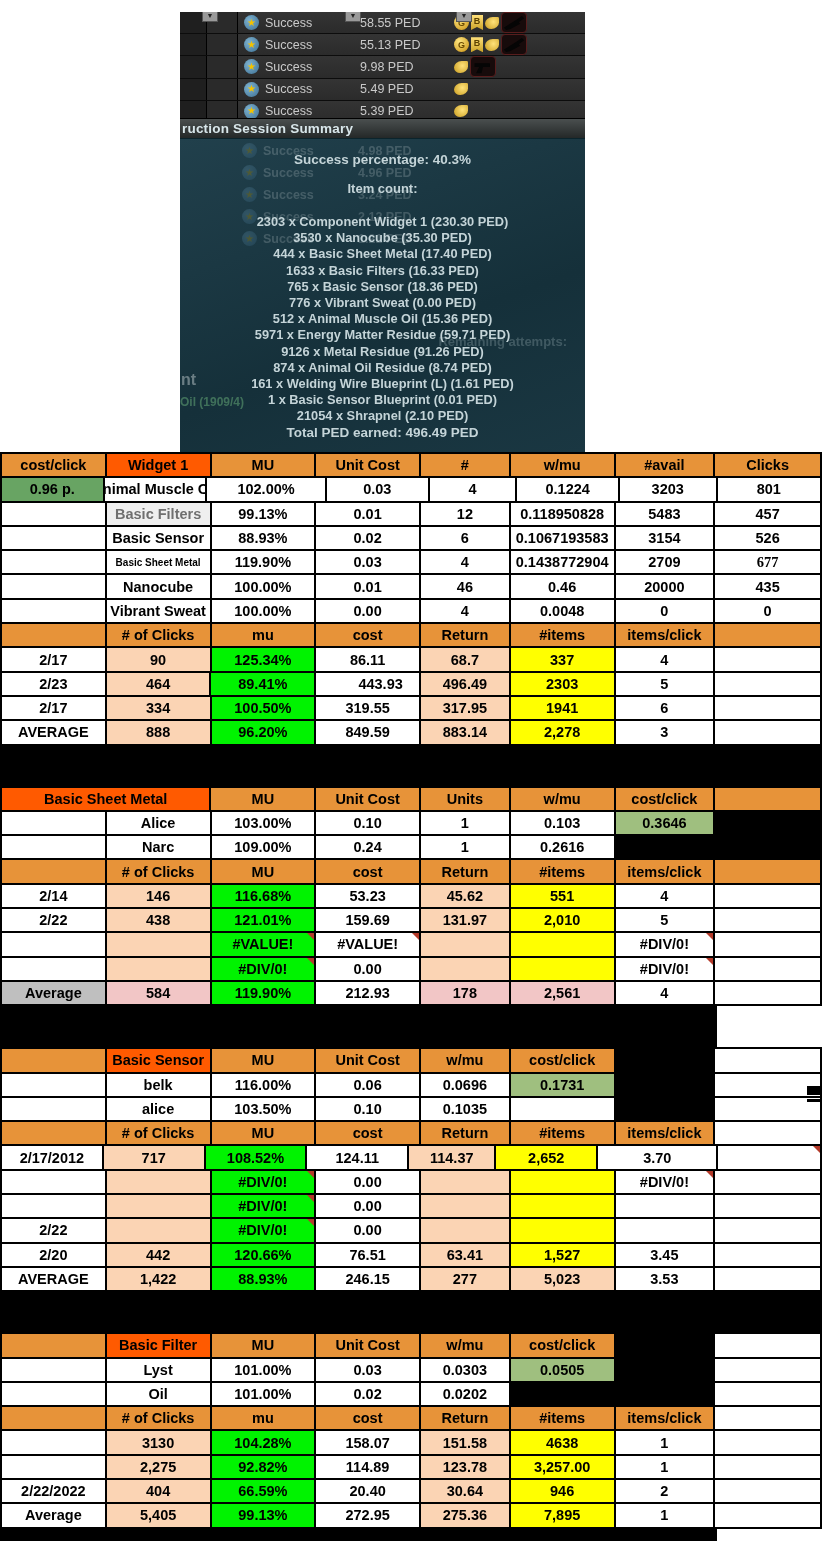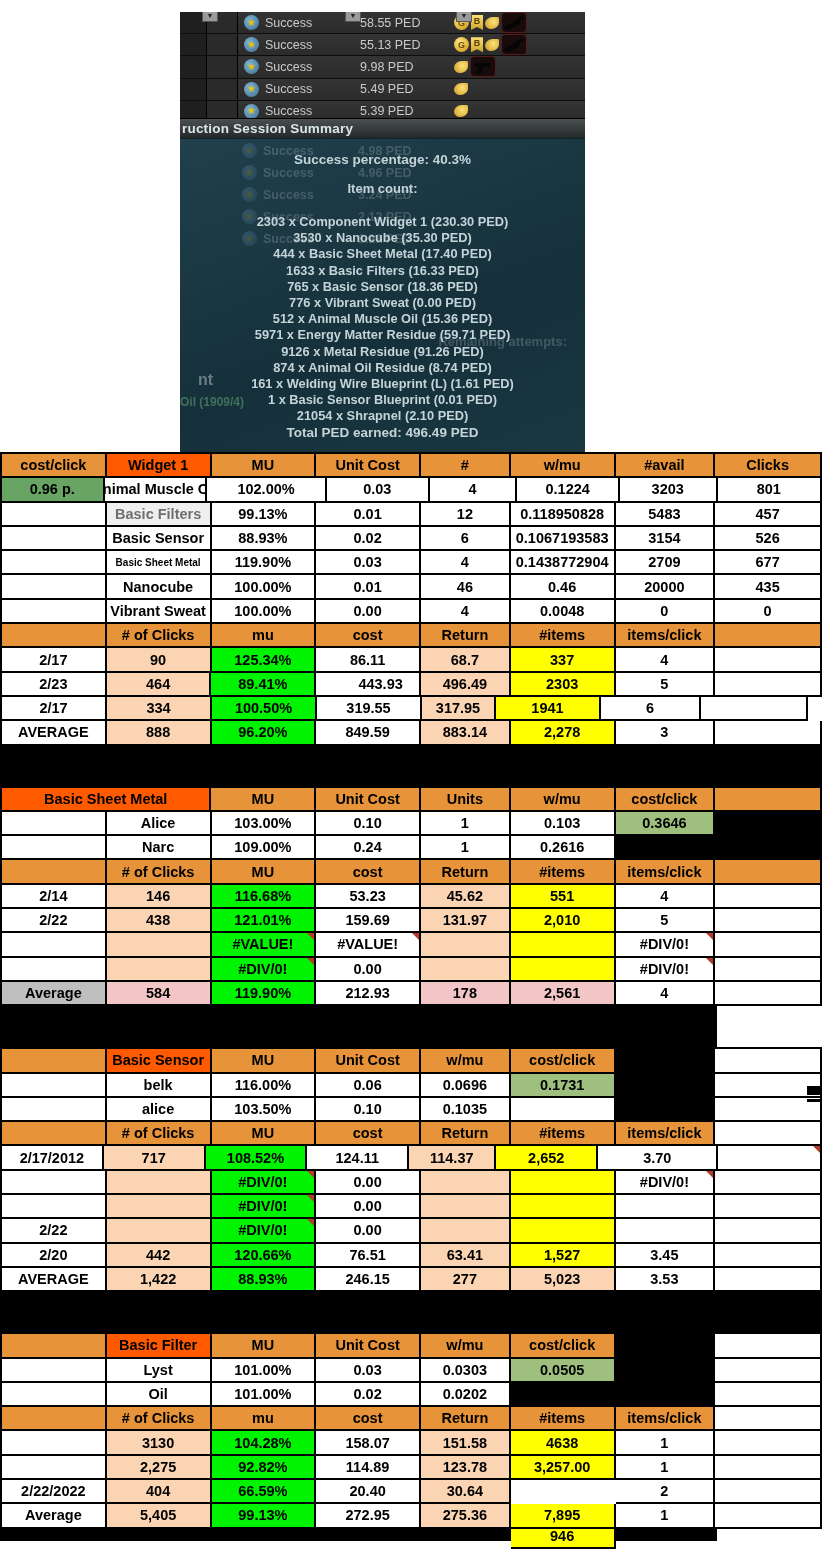--- a/index.html
+++ b/index.html
@@ -27,21 +27,21 @@
   #summary-body .ghost-row{position:absolute;left:56px;display:flex;align-items:center;opacity:.22;}
   #summary-body .ghost-row .slabel{color:#cfd8da;font-size:12.5px;margin-left:6px;width:95px;text-align:left;}
   #summary-body .ghost-row .svalue{color:#cfd8da;font-size:12.5px;}
   #succ-pct{padding-top:13px;font-size:13.5px;position:relative;z-index:2;}
   #item-count-label{margin-top:14px;font-size:13px;position:relative;z-index:2;}
   #item-lines{margin-top:18px;position:relative;z-index:2;}
   #item-lines div{font-size:12.8px;line-height:16.2px;white-space:nowrap;}
   #total-line{position:absolute;left:0;right:0;top:286px;font-size:13.5px;z-index:2;}
   .ghost-remaining{position:absolute;right:18px;top:195px;font-size:13px;color:#9fb3b8;opacity:.3;z-index:1;}
   .ghost-oil{position:absolute;left:0px;top:256px;font-size:12px;color:#7fd08a;opacity:.4;z-index:1;}
-  .ghost-nt{position:absolute;left:18px;top:232px;font-size:16px;color:#cfd8da;opacity:.45;z-index:1;}
+  .ghost-nt{position:absolute;left:1px;top:232px;font-size:16px;color:#cfd8da;opacity:.45;z-index:1;}
 
   
   #sheet{position:absolute;left:0;top:452px;width:822px;}
   .tbl{border-left:2px solid #000;border-top:2px solid #000;box-sizing:border-box;}
   .trow{display:flex;height:24.3px;box-sizing:border-box;}
   .cell{box-sizing:border-box;height:100%;border-right:2px solid #000;border-bottom:2px solid #000;
         display:flex;align-items:center;justify-content:center;overflow:hidden;white-space:nowrap;
         font-weight:bold;font-size:14.5px;color:#000;background:#fff;position:relative;}
   .hdr{background:#E79339;}
   .red{background:#FF5A00;}
@@ -241,21 +241,21 @@
           <div class="cell" style="width: 107px;">526</div>
         </div>
         <div class="trow">
           <div class="cell" style="width: 105px;"></div>
           <div class="cell small" style="width: 105px;">Basic Sheet Metal</div>
           <div class="cell" style="width: 105px;">119.90%</div>
           <div class="cell" style="width: 105px;">0.03</div>
           <div class="cell" style="width: 90px;">4</div>
           <div class="cell" style="width: 105px;">0.1438772904</div>
           <div class="cell" style="width: 100px;">2709</div>
-          <div class="cell" style="width: 107px;">677</div>
+          <div class="cell" style="width: 107px; font-family: Liberation Serif, serif;">677</div>
         </div>
         <div class="trow">
           <div class="cell" style="width: 105px;"></div>
           <div class="cell" style="width: 105px;">Nanocube</div>
           <div class="cell" style="width: 105px;">100.00%</div>
           <div class="cell" style="width: 105px;">0.01</div>
           <div class="cell" style="width: 90px;">46</div>
           <div class="cell" style="width: 105px;">0.46</div>
           <div class="cell" style="width: 100px;">20000</div>
           <div class="cell" style="width: 107px;">435</div>
@@ -298,21 +298,21 @@
           <div class="cell peach" style="width: 90px;">496.49</div>
           <div class="cell yellow" style="width: 105px;">2303</div>
           <div class="cell" style="width: 100px;">5</div>
           <div class="cell" style="width: 107px;"></div>
         </div>
         <div class="trow">
           <div class="cell" style="width: 105px;">2/17</div>
           <div class="cell peach" style="width: 105px;">334</div>
           <div class="cell green" style="width: 105px;">100.50%</div>
           <div class="cell" style="width: 105px;">319.55</div>
-          <div class="cell peach" style="width: 74px;">317.95</div>
+          <div class="cell peach" style="width: 90px;">317.95</div>
           <div class="cell yellow" style="width: 105px;">1941</div>
           <div class="cell" style="width: 100px;">6</div>
           <div class="cell" style="width: 107px;"></div>
         </div>
         <div class="trow">
           <div class="cell" style="width: 105px;">AVERAGE</div>
           <div class="cell peach" style="width: 105px;">888</div>
           <div class="cell green" style="width: 105px;">96.20%</div>
           <div class="cell" style="width: 105px;">849.59</div>
           <div class="cell peach" style="width: 90px;">883.14</div>
@@ -580,21 +580,21 @@
           <div class="cell yellow" style="width: 105px;">3,257.00</div>
           <div class="cell" style="width: 100px;">1</div>
           <div class="cell" style="width: 107px;"></div>
         </div>
         <div class="trow">
           <div class="cell" style="width: 105px;">2/22/2022</div>
           <div class="cell peach" style="width: 105px;">404</div>
           <div class="cell green" style="width: 105px;">66.59%</div>
           <div class="cell" style="width: 105px;">20.40</div>
           <div class="cell peach" style="width: 90px;">30.64</div>
-          <div class="cell yellow" style="width: 105px; margin-top: 45px;">946</div>
+          <div class="cell yellow" style="width: 105px;">946</div>
           <div class="cell" style="width: 100px;">2</div>
           <div class="cell" style="width: 107px;"></div>
         </div>
         <div class="trow">
           <div class="cell" style="width: 105px;">Average</div>
           <div class="cell peach" style="width: 105px;">5,405</div>
           <div class="cell green" style="width: 105px;">99.13%</div>
           <div class="cell" style="width: 105px;">272.95</div>
           <div class="cell peach" style="width: 90px;">275.36</div>
           <div class="cell yellow" style="width: 105px;">7,895</div>

